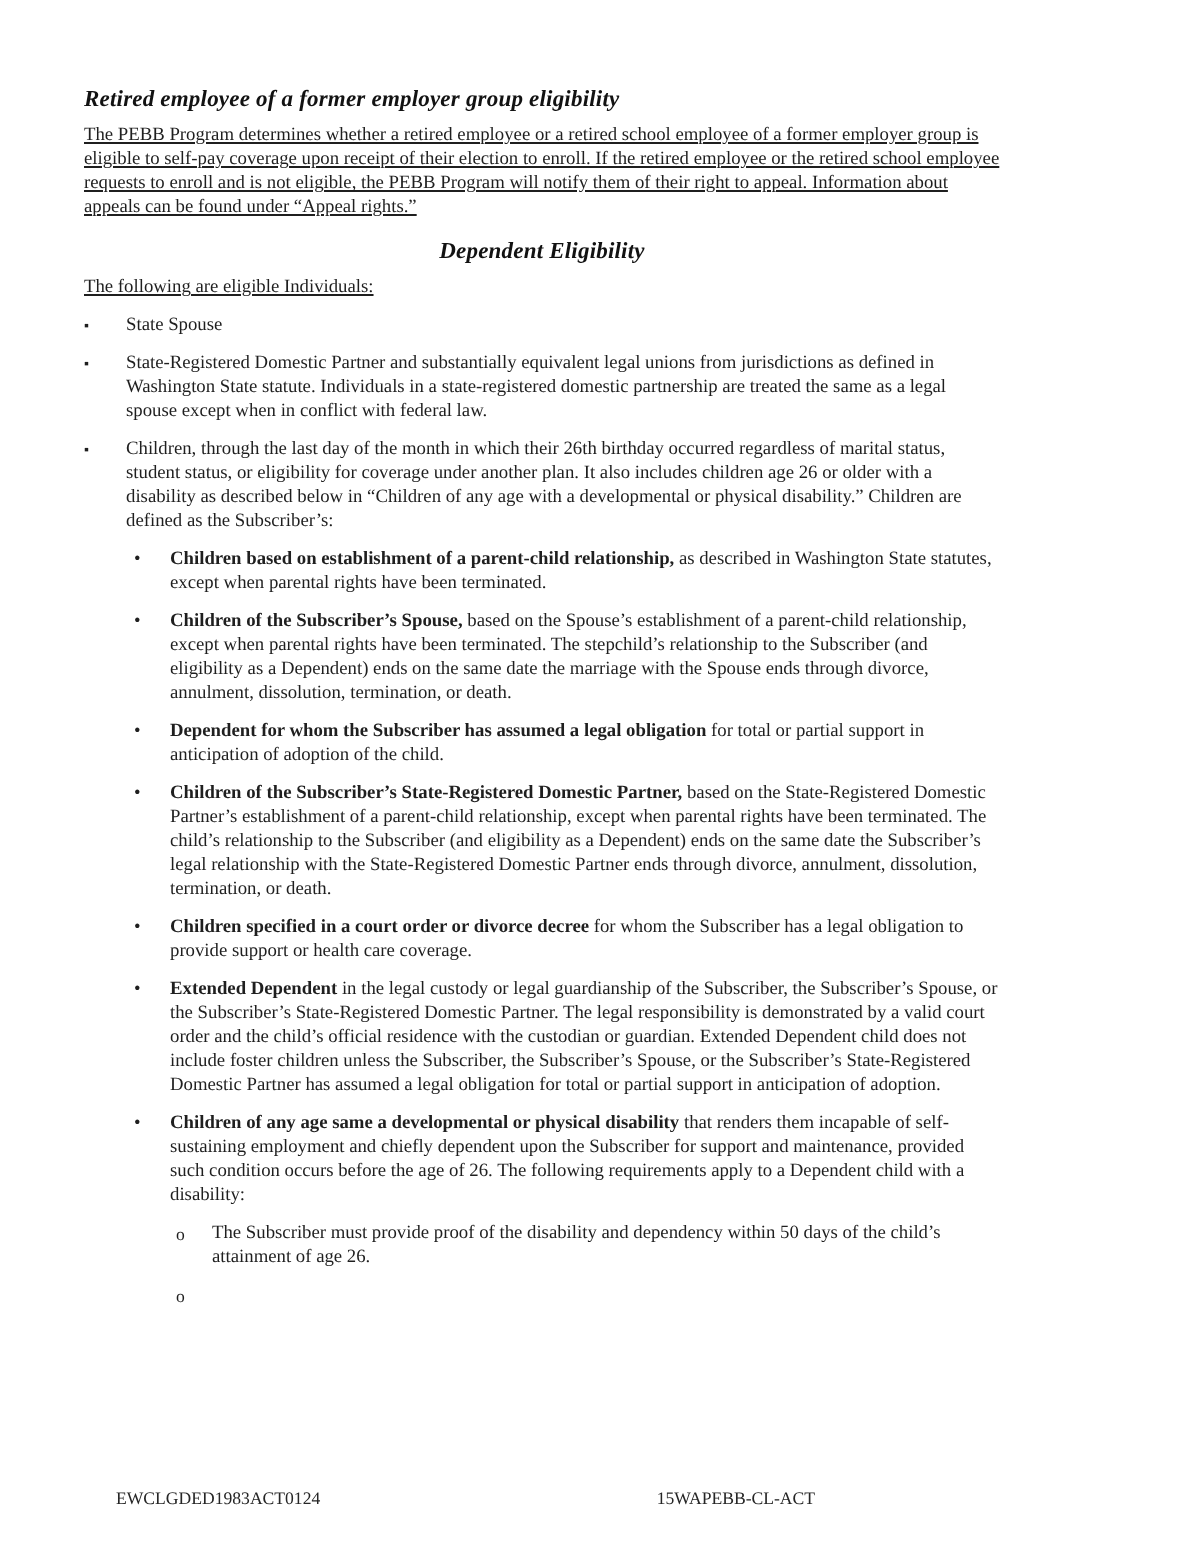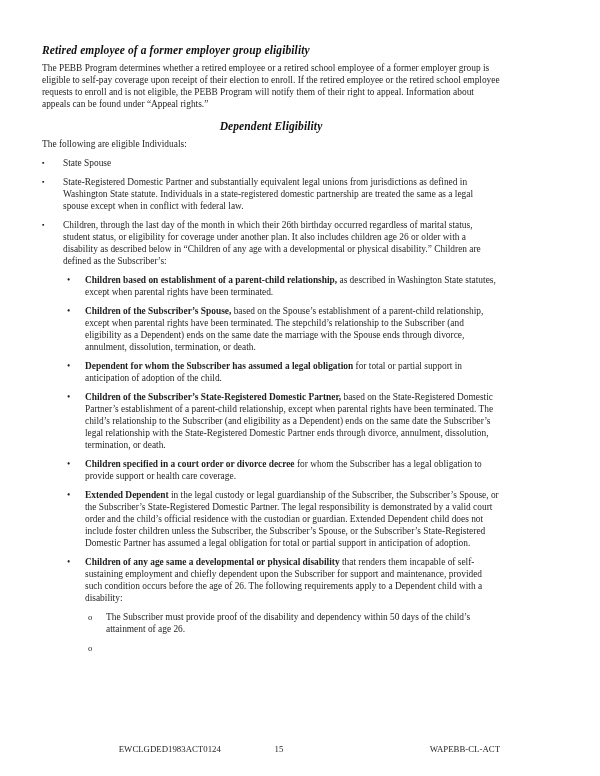--- a/index.html
+++ b/index.html
@@ -31,20 +31,21 @@
     letter-spacing: 0.1px;
   }
   h2.sec {
     margin-top: 10px;
     text-align: center;
   }
   p.body {
     font-size: 9.4px;
     line-height: 12px;
     margin: 0 0 8px 0;
+    text-decoration: underline;
   }
   p.intro {
     margin-bottom: 7px;
   }
   .li {
     display: flex;
     font-size: 9.4px;
     line-height: 12px;
     margin: 0 0 7px 0;
   }
@@ -69,23 +70,23 @@
   .li-text b { font-weight: bold; }
   .footer {
     position: absolute;
     left: 42px;
     right: 40px;
     bottom: 22px;
     display: flex;
     font-size: 8.8px;
     color: #262626;
   }
-  .footer .fl { flex: 1.4; text-align: right; margin-left: 16px; }
-  .footer .fc { flex: 1;   text-align: center; }
-  .footer .fr { flex: 1.4; text-align: right; }
+  .footer .fl { flex: 1.4; text-align: left; margin-left: 16px; }
+  .footer .fc { flex: 1;   text-align: right; }
+  .footer .fr { flex: 1.4; }
 </style>
 </head>
 <body>
 
 <div class="page">
   <div class="content">
 
     <h1 class="sec">Retired employee of a former employer group eligibility</h1>
     <p class="body">The PEBB Program determines whether a retired employee or a retired school employee of a former employer group is eligible to self-pay coverage upon receipt of their election to enroll. If the retired employee or the retired school employee requests to enroll and is not eligible, the PEBB Program will notify them of their right to appeal. Information about appeals can be found under “Appeal rights.”</p>
 

